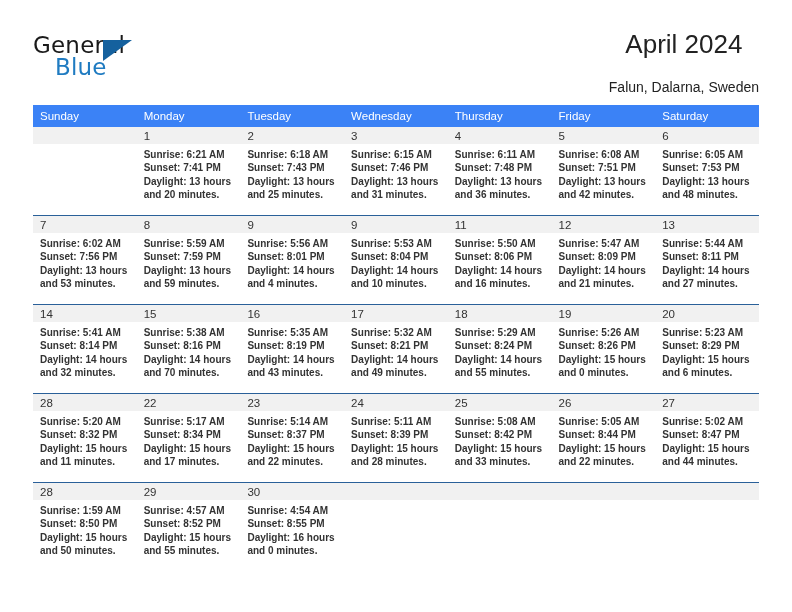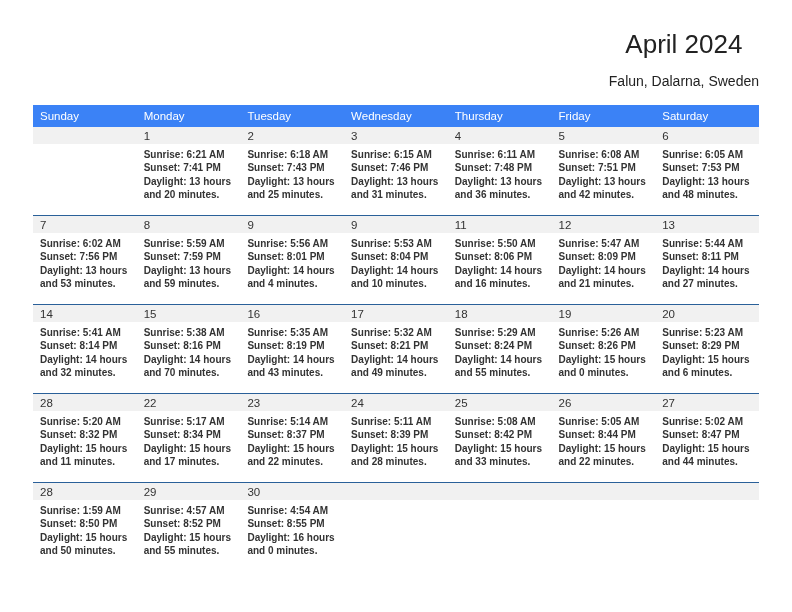--- a/index.html
+++ b/index.html
@@ -74,21 +74,21 @@
   .title {
     font-size: 26px;
     color: #222222;
     line-height: 32px;
     white-space: nowrap;
   }
   .subtitle {
     font-size: 14px;
     color: #222222;
     line-height: 22px;
-    margin-top: 10px;
+    margin-top: 16px;
     white-space: nowrap;
   }
 
   
   .calendar {
     position: absolute;
     left: 33px;
     top: 105px;
     width: 726px;
     border-collapse: collapse;
@@ -141,20 +141,25 @@
     background: #f1f1f1;
   }
 </style>
 </head>
 <body>
 
 <div class="page">
 
   <div class="header">
 
+    <div class="logo">
+      <span class="logo-general">General</span>
+      <span class="logo-tri"></span>
+      <span class="logo-blue">Blue</span>
+    </div>
 
     <div class="title-block">
       <div class="title">April 2024</div>
       <div class="subtitle">Falun, Dalarna, Sweden</div>
     </div>
 
   </div>
 
   <table class="calendar">
     <thead>

